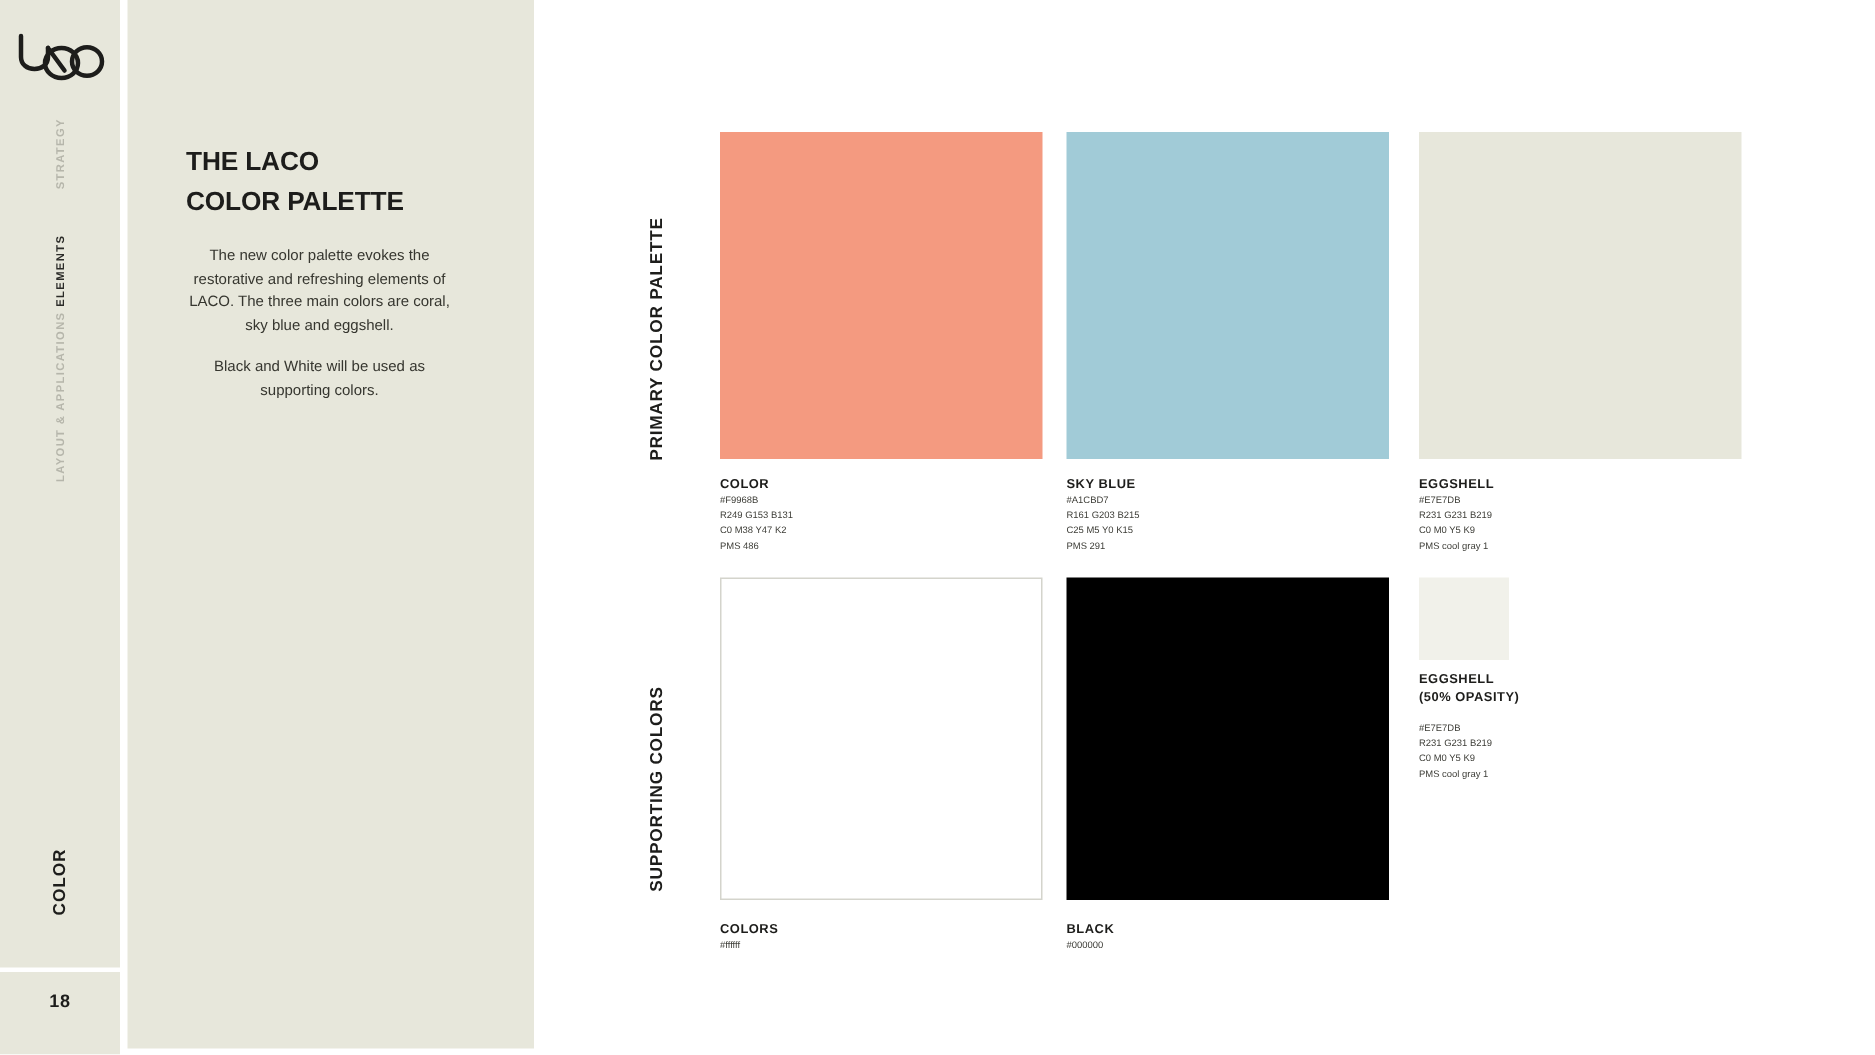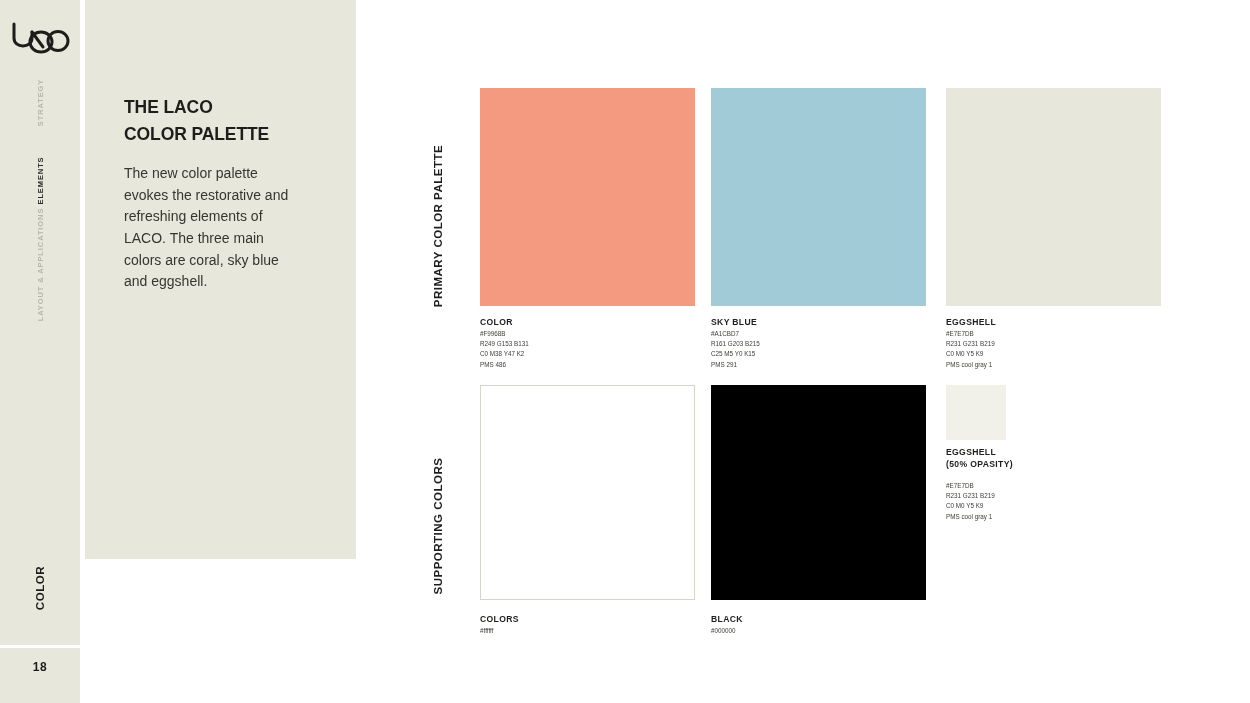--- a/index.html
+++ b/index.html
@@ -87,42 +87,43 @@
     font-size: 12px;
     font-weight: bold;
     color: #1d1d1b;
     letter-spacing: 0.5px;
   }
 
   
   .panel {
     position: absolute;
     left: 85px; top: 0;
-    width: 271px; height: 559px;
+    width: 271px; height: 699px;
     background: #E7E7DB;
   }
 
   .panel-title {
     position: absolute;
     left: 39px; top: 94px;
     font-size: 17.5px;
     font-weight: bold;
     line-height: 1.52;
     letter-spacing: -0.1px;
     color: #1d1d1b;
     white-space: pre-line;
   }
 
   .panel-body {
     position: absolute;
     left: 39px; top: 163px;
     width: 178px;
-    font-size: 14px;
+    font-size: 10px;
     line-height: 1.55;
     color: #36362f;
+    text-align: center;
   }
   .panel-body p + p { margin-top: 12px; }
 
   
   .main { position: absolute; left: 356px; top: 0; width: 894px; height: 703px; }
 
   .axis-label {
     position: absolute;
     transform-origin: center center;
     transform: rotate(-90deg);
@@ -195,20 +196,21 @@
 
     <div class="rail-pagenum">18</div>
   </div>
 
   <div class="panel">
     <div class="panel-title">THE LACO
 COLOR PALETTE</div>
 
     <div class="panel-body">
       <p>The new color palette evokes the restorative and refreshing elements of LACO. The three main colors are coral, sky blue and eggshell.</p>
+      <p>Black and White will be used as supporting colors.</p>
     </div>
   </div>
 
   <div class="main">
 
     <div class="axis-label" style="left:-3px; top:220px; width:170px; text-align:center;">PRIMARY COLOR PALETTE</div>
 
     <div class="swatch" style="left:124px; top:88px; width:215px; height:218px;">
       <div class="swatch-box" style="background:#F49A80;"></div>
     </div>

